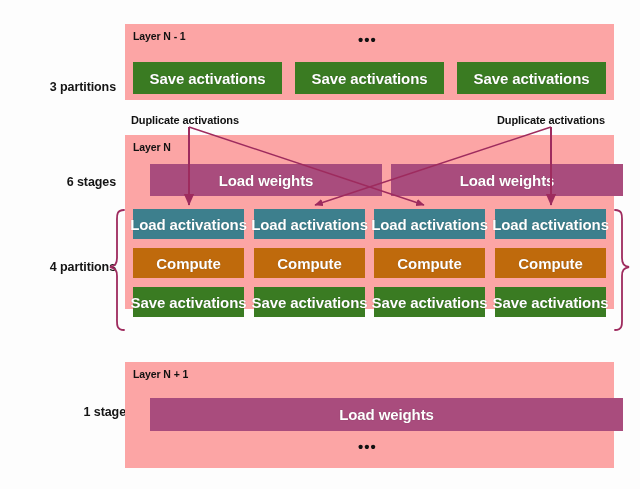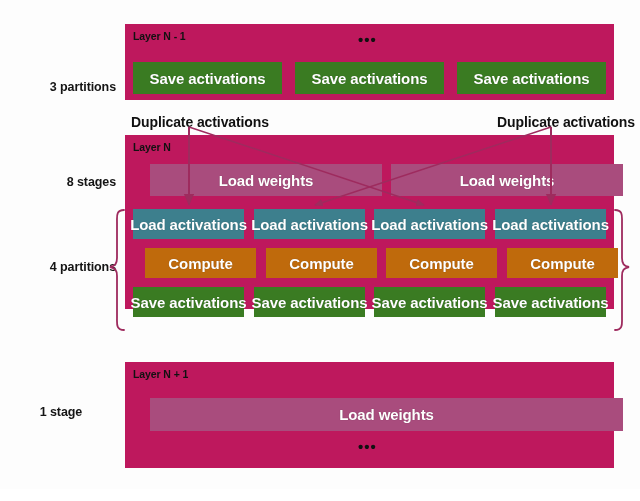--- a/index.html
+++ b/index.html
@@ -22,21 +22,21 @@
     font-weight: bold;
     color: #151515;
     letter-spacing: -0.1px;
     white-space: nowrap;
     text-align: right;
   }
 
   
   .panel {
     position: absolute;
-    background: #be185d;
+    background: #fca5a5;
   }
   .panel-title {
     position: absolute;
     left: 8px;
     top: 6px;
     font-size: 10.5px;
     font-weight: bold;
     color: #111;
     letter-spacing: -0.1px;
     white-space: nowrap;
@@ -60,26 +60,26 @@
     color: #ffffff;
     font-size: 15px;
     font-weight: bold;
     letter-spacing: -0.1px;
     white-space: nowrap;
     text-shadow: 0 0 1px rgba(0,0,0,.35);
   }
   .box.green   { background: #3a7b22; }
   .box.magenta { background: #a94c7d; margin-left: 17px; }
   .box.teal    { background: #3d7f8d; }
-  .box.orange  { background: #bf6a0c; margin-left: 12px; }
+  .box.orange  { background: #bf6a0c; }
 
   
   .dup-label {
     position: absolute;
-    font-size: 14px;
+    font-size: 11px;
     font-weight: bold;
     color: #111;
     letter-spacing: -0.1px;
     white-space: nowrap;
   }
 
   
   #overlay {
     position: absolute;
     left: 0; top: 0;
@@ -93,25 +93,25 @@
     background: #ffffff;
   }
 </style>
 </head>
 <body>
 
 <div id="stage">
 
   <div class="side-label" style="left:6px; top:68px; width:110px;margin-top:12px;">3 partitions</div>
 
-  <div class="side-label" style="left:6px; top:175px; width:110px;">8 stages</div>
+  <div class="side-label" style="left:6px; top:175px; width:110px;">6 stages</div>
 
   <div class="side-label" style="left:6px; top:260px; width:110px;">4 partitions</div>
 
-  <div class="side-label" style="left:6px; top:405px; width:110px;text-align:center;">1 stage</div>
+  <div class="side-label" style="left:16px; top:405px; width:110px;">1 stage</div>
 
   <div class="panel" style="left:125px; top:24px; width:489px; height:76px;">
     <div class="panel-title">Layer N - 1</div>
     <div class="ellipsis" style="left:233px; top:8px;">•••</div>
 
     <div class="box green" style="left:8px; top:38px; width:149px; height:32px;">Save activations</div>
     <div class="box green" style="left:170px; top:38px; width:149px; height:32px;">Save activations</div>
     <div class="box green" style="left:332px; top:38px; width:149px; height:32px;">Save activations</div>
   </div>
 

